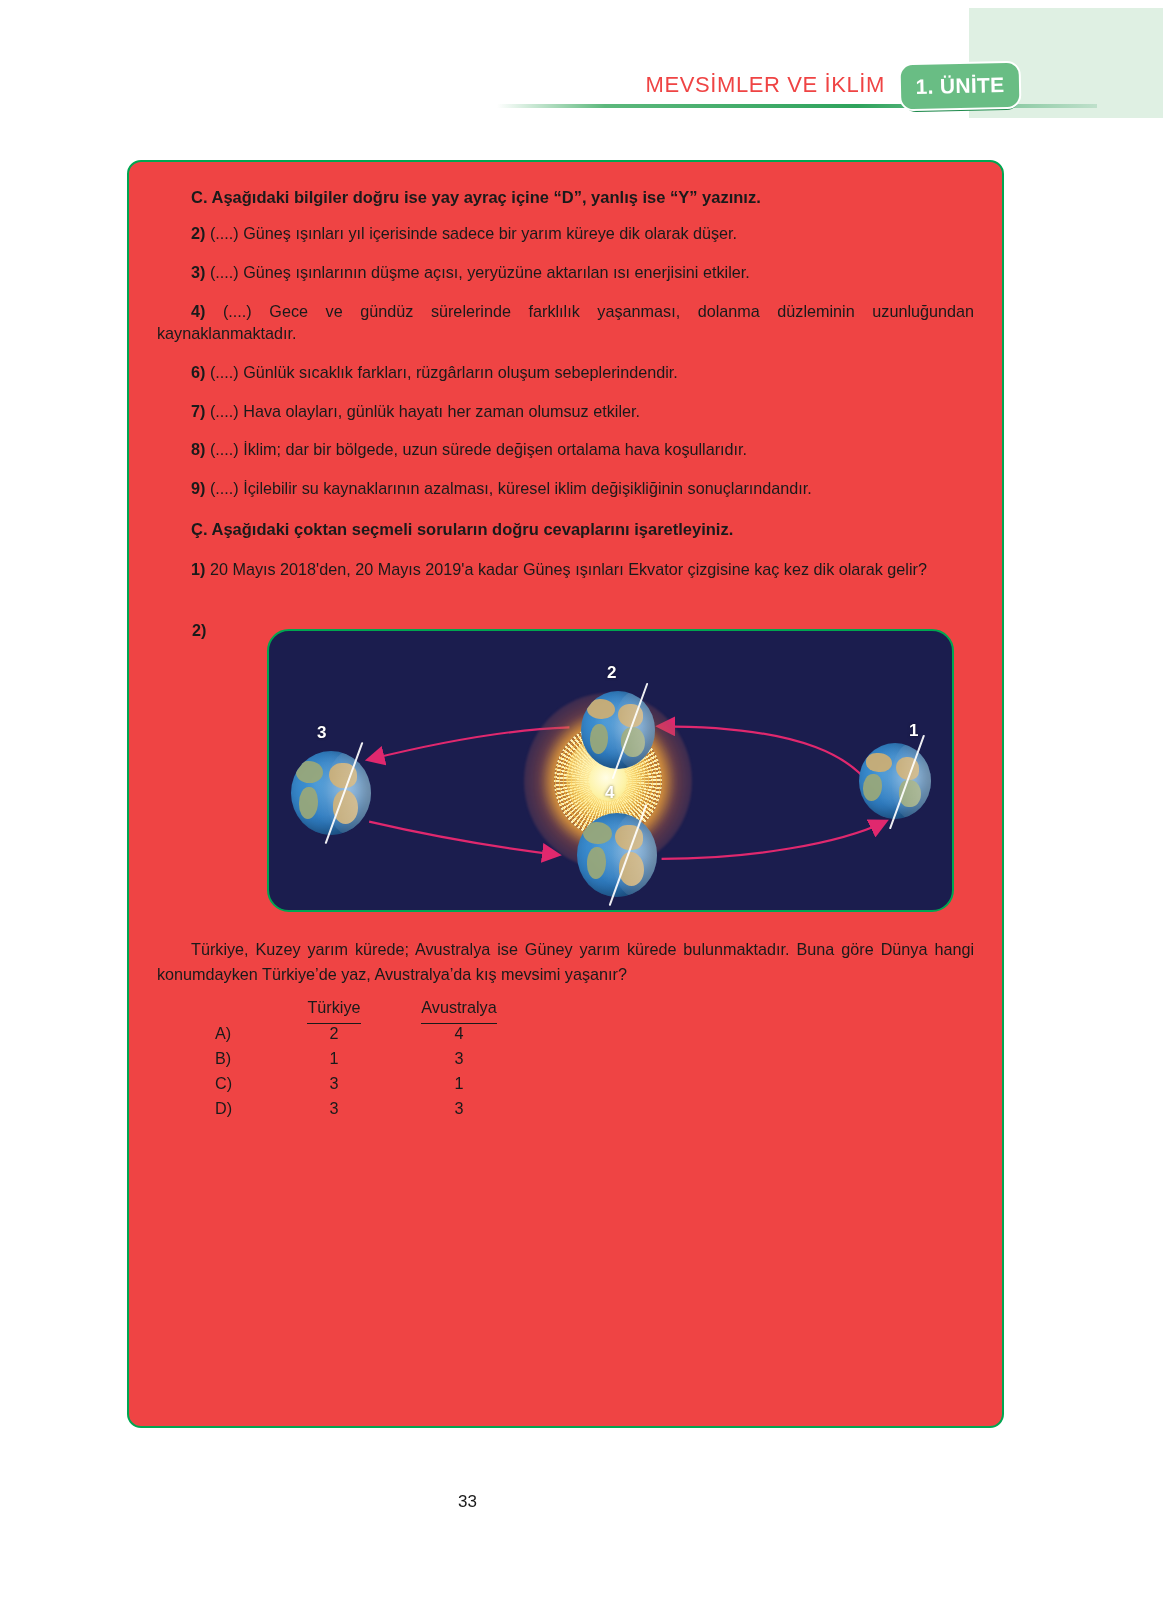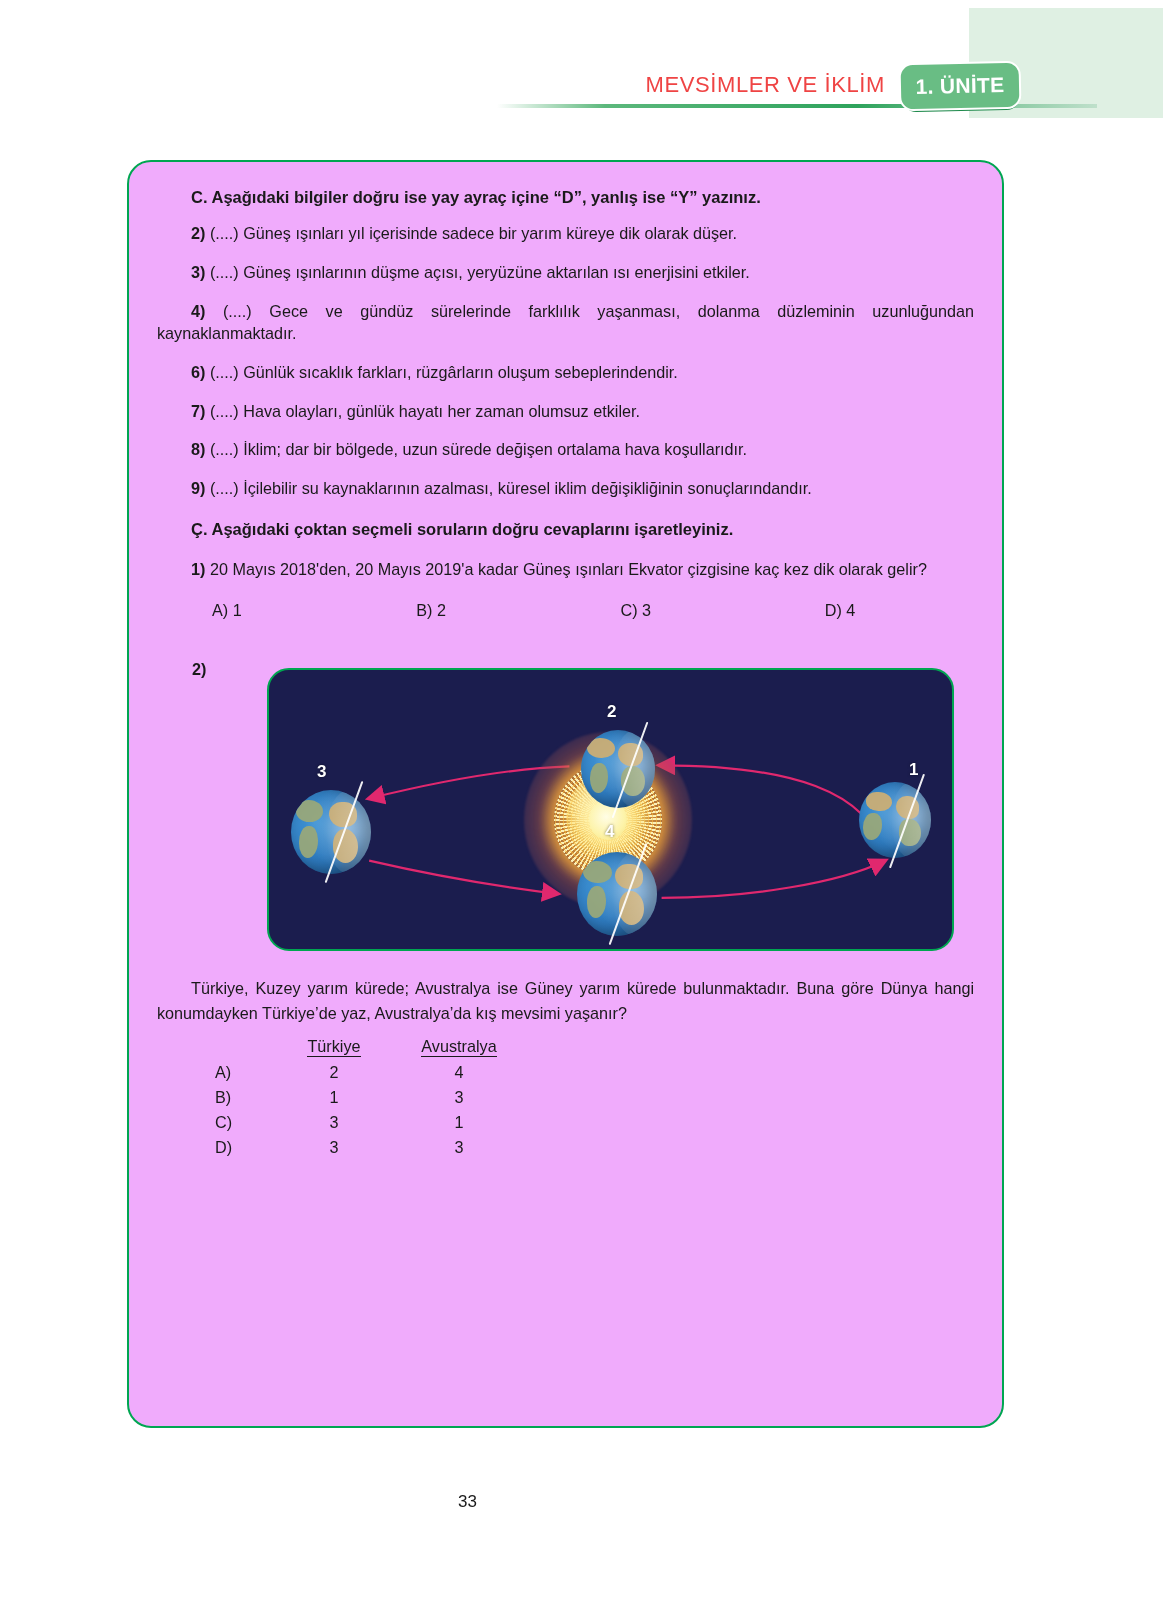--- a/index.html
+++ b/index.html
@@ -59,22 +59,22 @@
     color:#ffffff;font-weight:bold;font-size:21px;
     letter-spacing:.3px;white-space:nowrap;
   }
 
   
   .content-box{
     position:absolute;
     left:127px;top:160px;
     width:877px;height:1268px;
     border:2.5px solid #00a651;
-    border-radius:24px;
-    background:#f0abfc;
+    border-radius:14px;
+    background:#ef4444;
     box-sizing:border-box;
   }
   .box-inner{
     position:relative;
     padding:18px 28px 10px 28px;
   }
 
   
   .sec-heading{
     font-size:16.5px;font-weight:bold;
@@ -232,21 +232,21 @@
     border-collapse:collapse;
   }
   .ans-table td{padding:3px 0;}
   .ans-table .c-letter{width:64px;text-align:left;padding-left:28px;}
   .ans-table .c-a{width:110px;text-align:center;}
   .ans-table .c-b{width:140px;text-align:center;}
   .ans-table th{
     font-weight:400;font-size:16.2px;padding:2px 0 4px 0;
   }
   .ans-table th span{
-    border-bottom:1.5px solid #1a1a1a;padding-bottom:1px;
+    border-bottom:1.5px solid #1a1a1a;padding-bottom:7px;
   }
 
   
   .page-number{
     position:absolute;
     left:0;top:1492px;width:935px;
     text-align:center;font-size:17px;color:#1a1a1a;
   }
 </style>
 </head>
@@ -304,26 +304,20 @@
       <span>(....)</span>
       <span>İçilebilir su kaynaklarının azalması, küresel iklim değişikliğinin sonuçlarındandır.</span>
     </p>
 
     <div class="sec-heading" style="margin-top:18px;margin-bottom:18px;">Ç. Aşağıdaki çoktan seçmeli soruların doğru cevaplarını işaretleyiniz.</div>
 
     <p class="q-text">
       <span class="num">1)</span>
       <span>20 Mayıs 2018'den, 20 Mayıs 2019'a kadar Güneş ışınları Ekvator çizgisine kaç kez dik olarak gelir?</span>
     </p>
-    <div class="opt-row">
-      <div class="opt">A) 1</div>
-      <div class="opt">B) 2</div>
-      <div class="opt">C) 3</div>
-      <div class="opt">D) 4</div>
-    </div>
 
     <div class="q2-block">
       <div class="q2-label">2)</div>
 
       <div class="diagram">
 
         <svg class="orbit-svg" viewBox="0 0 682 278" preserveAspectRatio="none">
           <defs>
             <marker id="ah" markerWidth="9" markerHeight="9" refX="7" refY="4.5" orient="auto">
               <path d="M0,0 L9,4.5 L0,9 z" fill="#e0286e"></path>

